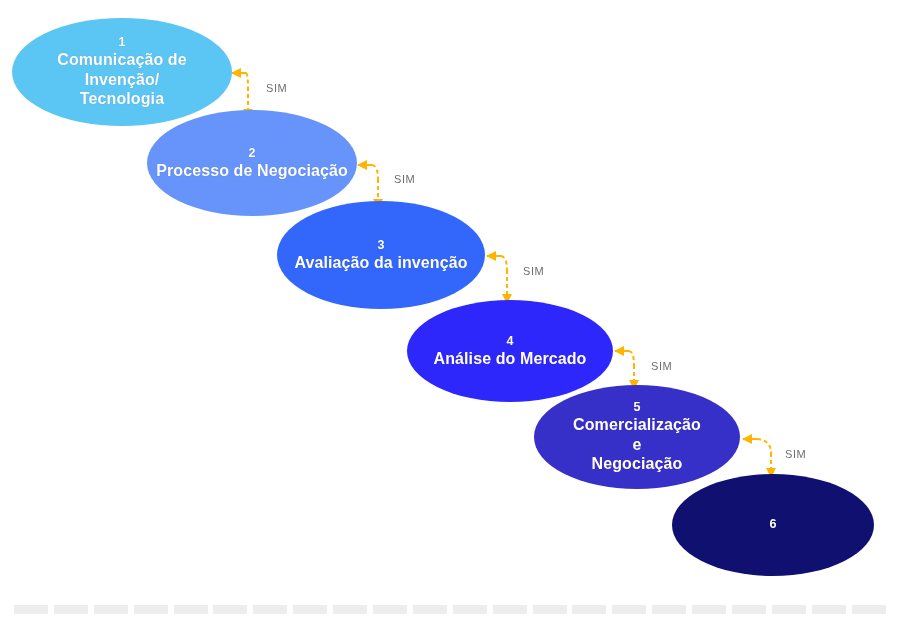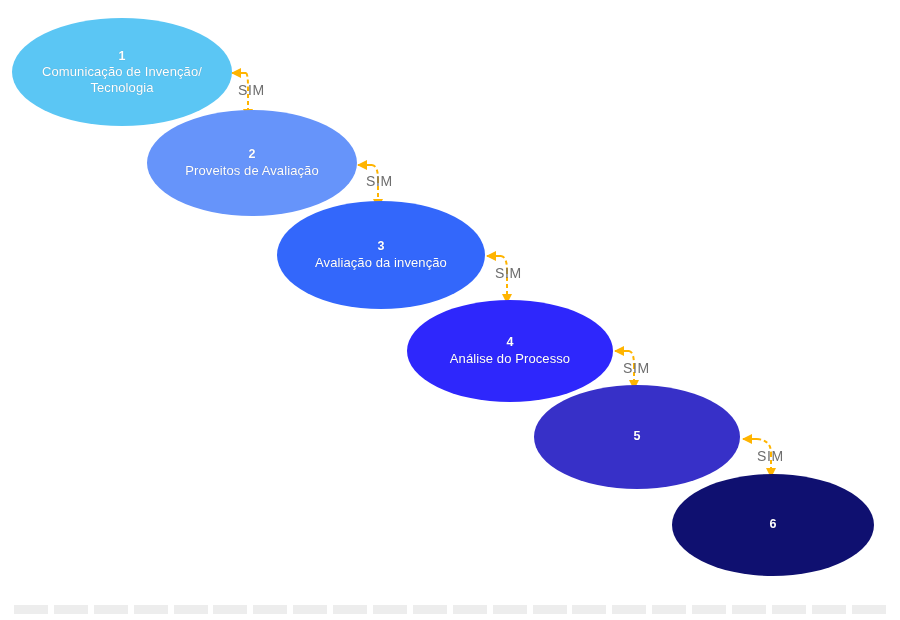--- a/index.html
+++ b/index.html
@@ -42,34 +42,35 @@
   }
   .node-number {
     display: block;
     font-weight: bold;
     font-size: 12.5px;
     letter-spacing: 0.2px;
     text-shadow: 0 0 1px rgba(0,0,0,0.25);
   }
   .node-label {
     display: block;
-    font-weight: normal;
-    font-size: 13px;
+    font-weight: bold;
+    font-size: 16px;
     letter-spacing: 0.1px;
     white-space: pre-line;
     text-shadow: 0 0 1px rgba(0,0,0,0.25);
   }
   .sim-label {
     position: absolute;
-    font-size: 14px;
+    font-size: 11px;
     font-weight: normal;
     color: #6e6e6e;
     letter-spacing: 0.6px;
     font-family: "Liberation Sans", sans-serif;
     white-space: nowrap;
+    margin-left: 28px;
   }
   #footer-strip {
     position: absolute;
     left: 0;
     bottom: 0;
     width: 900px;
     height: 22px;
     display: flex;
     align-items: center;
     justify-content: space-between;
@@ -119,38 +120,41 @@
       <div class="node-ellipse" style="left: 12px; top: 18px; width: 220px; height: 108px; background: rgb(91, 198, 244); color: rgb(255, 255, 255);">
         <div class="node-inner">
           <span class="node-number">1</span>
           <span class="node-label">Comunicação de Invenção/
 Tecnologia</span>
         </div>
       </div>
       <div class="node-ellipse" style="left: 147px; top: 110px; width: 210px; height: 106px; background: rgb(102, 148, 250); color: rgb(255, 255, 255);">
         <div class="node-inner">
           <span class="node-number">2</span>
-          <span class="node-label">Proveitos de Avaliação</span>
+          <span class="node-label">Processo de Negociação</span>
         </div>
       </div>
       <div class="node-ellipse" style="left: 277px; top: 201px; width: 208px; height: 108px; background: rgb(51, 103, 251); color: rgb(255, 255, 255);">
         <div class="node-inner">
           <span class="node-number">3</span>
           <span class="node-label">Avaliação da invenção</span>
         </div>
       </div>
       <div class="node-ellipse" style="left: 407px; top: 300px; width: 206px; height: 102px; background: rgb(46, 39, 252); color: rgb(255, 255, 255);">
         <div class="node-inner">
           <span class="node-number">4</span>
-          <span class="node-label">Análise do Processo</span>
+          <span class="node-label">Análise do Mercado</span>
         </div>
       </div>
       <div class="node-ellipse" style="left: 534px; top: 385px; width: 206px; height: 104px; background: rgb(55, 48, 200); color: rgb(255, 255, 255);">
         <div class="node-inner">
           <span class="node-number">5</span>
+          <span class="node-label">Comercialização
+e
+Negociação</span>
         </div>
       </div>
       <div class="node-ellipse" style="left: 672px; top: 474px; width: 202px; height: 102px; background: rgb(15, 16, 112); color: rgb(255, 255, 255);">
         <div class="node-inner">
           <span class="node-number">6</span>
         </div>
       </div>
     </div>
   <div id="labels-layer">
       <div class="sim-label" style="left: 238px; top: 82px;">SIM</div>

